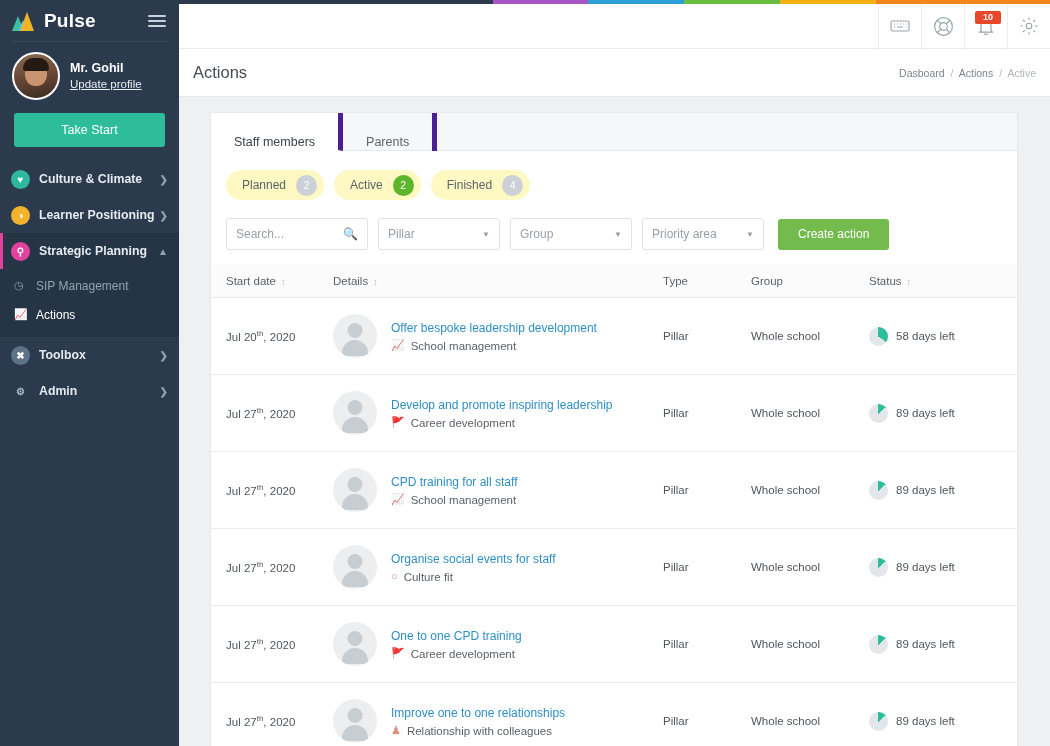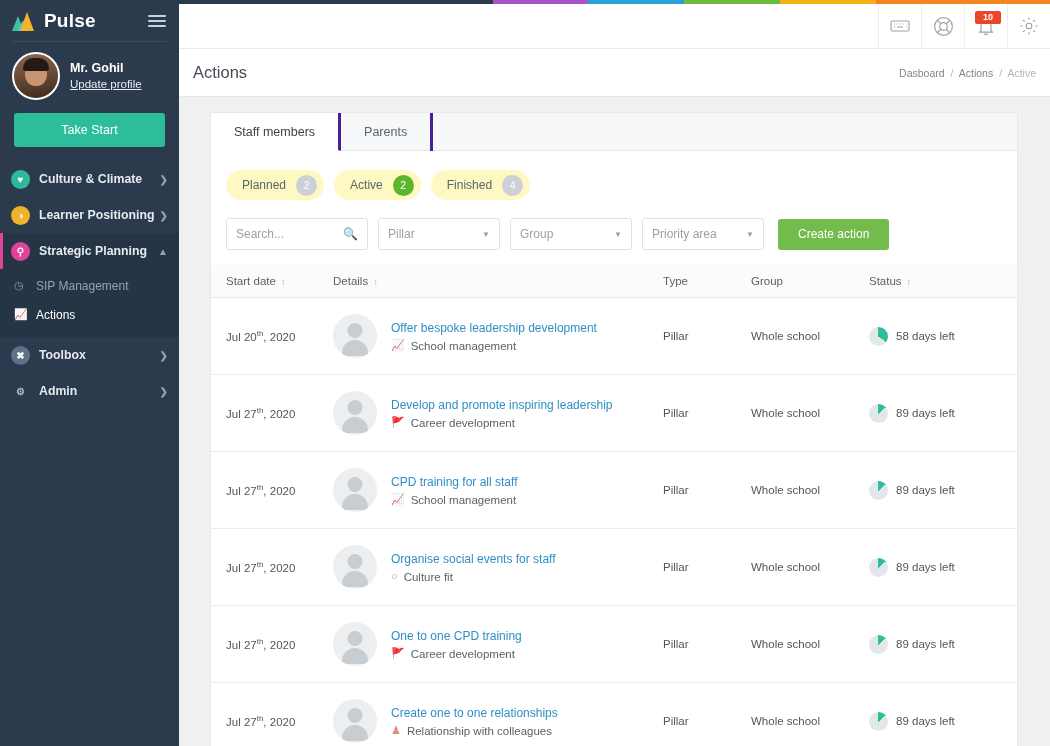--- a/index.html
+++ b/index.html
@@ -119,22 +119,22 @@
   .crumbs .sep { color: #b6bcc2; margin: 0 3px; }
   .crumbs .cur { color: #b0b6bc; }
 
   
   .card {
     position: absolute; left: 31px; top: 112px; width: 808px; min-height: 640px;
     background: #fff; border: 1px solid #e6e8ea; border-bottom: none;
   }
   .tabs { display: flex; height: 38px; background: #f6f7f8; border-bottom: 1px solid #e6e8ea; }
   .tab {
-    padding: 0 23px; height: 38px; line-height: 38px; font-size: 12.5px; color: #5d656d;
-    cursor: pointer; border-right: 3px solid #4c1d95;
+    padding: 10px 23px; height: 38px; line-height: 38px; font-size: 12.5px; color: #5d656d;
+    cursor: pointer; border-right: 5px solid #4c1d95;
   }
   .tab.active { background: #fff; color: #3c444c; border-bottom: 1px solid #fff; margin-bottom: -1px; }
 
   .pillrow { display: flex; gap: 10px; padding: 19px 15px 0 15px; }
   .pill {
     display: flex; align-items: center; gap: 10px; height: 30px; padding: 0 7px 0 16px;
     background: #fef9c3; border-radius: 16px; font-size: 12px; color: #5c646c; cursor: pointer;
   }
   .pill-count {
     width: 21px; height: 21px; border-radius: 50%; background: #cbd1d6; color: #fff;
@@ -503,21 +503,21 @@
                   <span class="sts-txt">89 days left</span>
                 </div>
               </td>
             </tr>
             <tr>
               <td class="c-date"><span>Jul 27<sup>th</sup>, 2020</span></td>
               <td class="c-det">
                 <div class="det-wrap">
                   <div class="av-sm"></div>
                   <div>
-                    <a class="det-title">Create one to one relationships</a>
+                    <a class="det-title">Improve one to one relationships</a>
                     <div class="det-sub">
                       <span class="pico">♟</span>
                       <span>Relationship with colleagues</span>
                     </div>
                   </div>
                 </div>
               </td>
               <td class="c-type"><span>Pillar</span></td>
               <td class="c-grp"><span>Whole school</span></td>
               <td class="c-sts">

